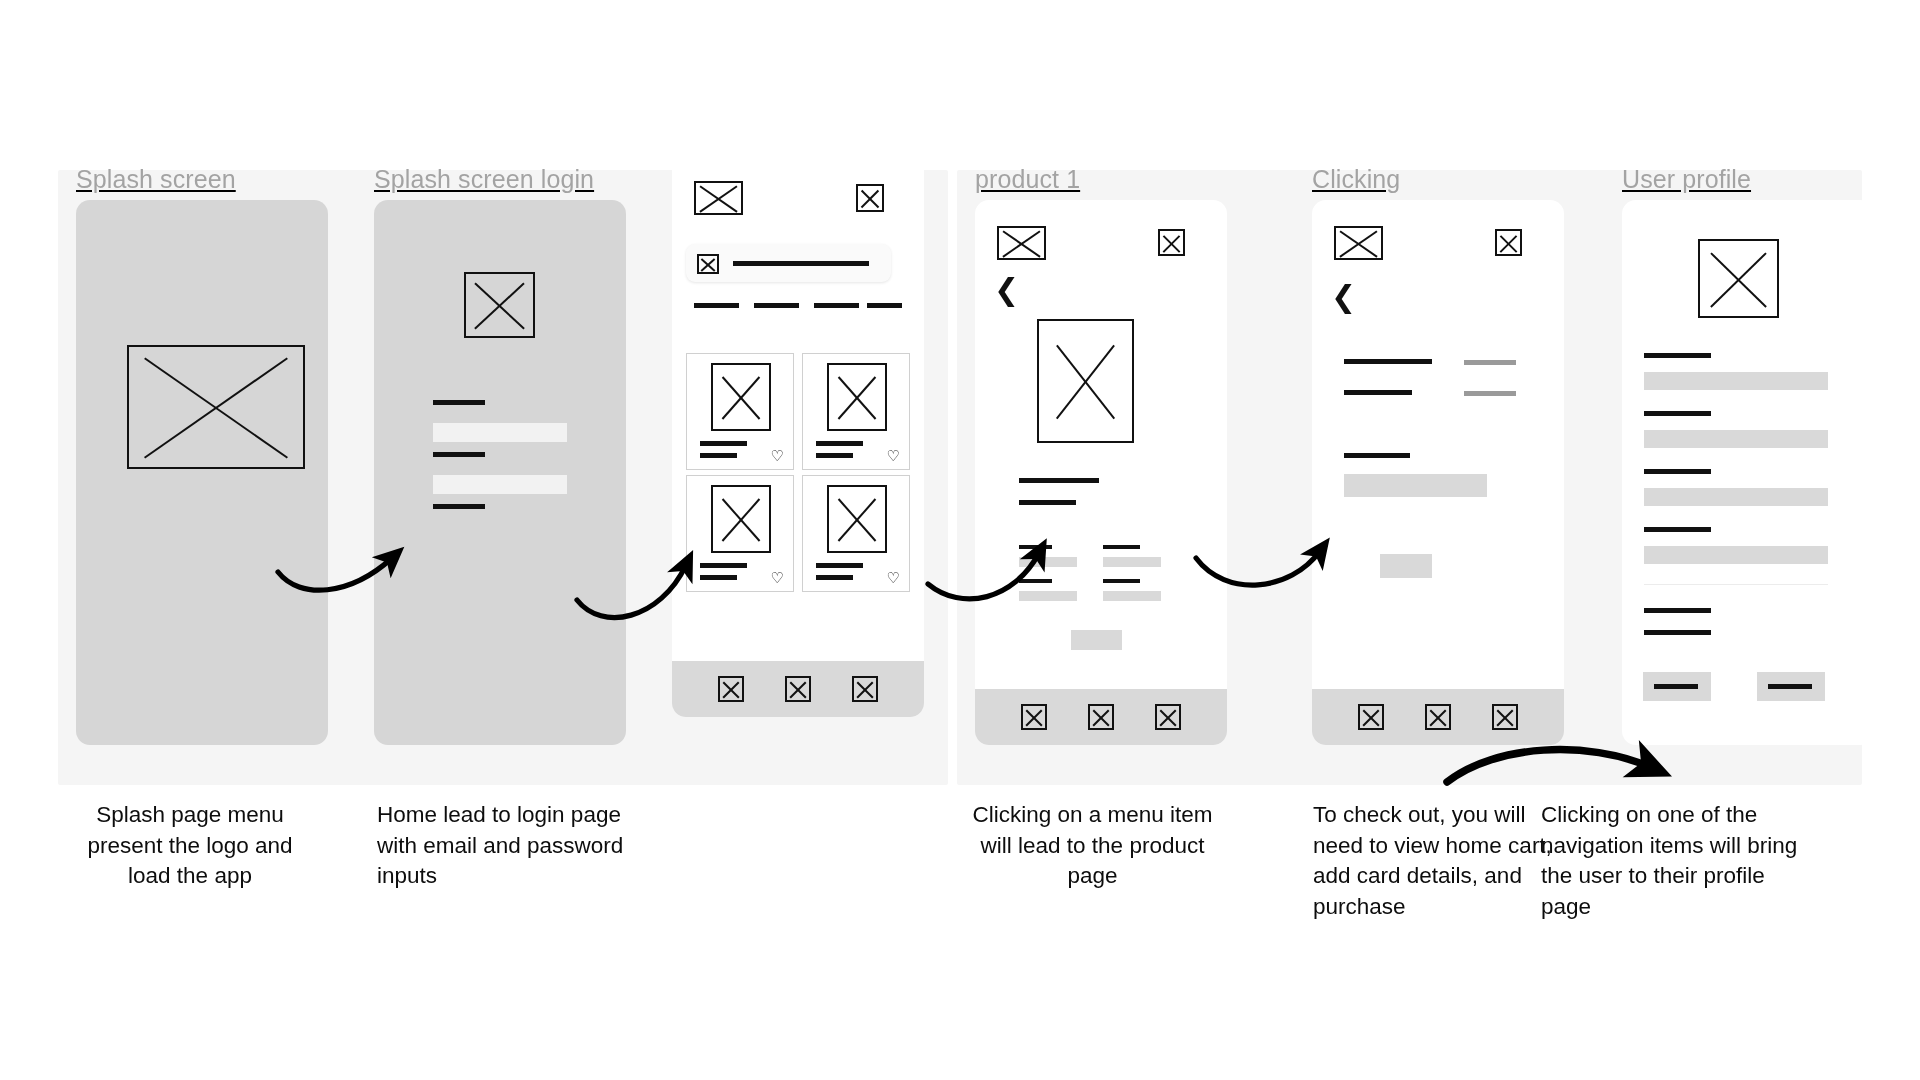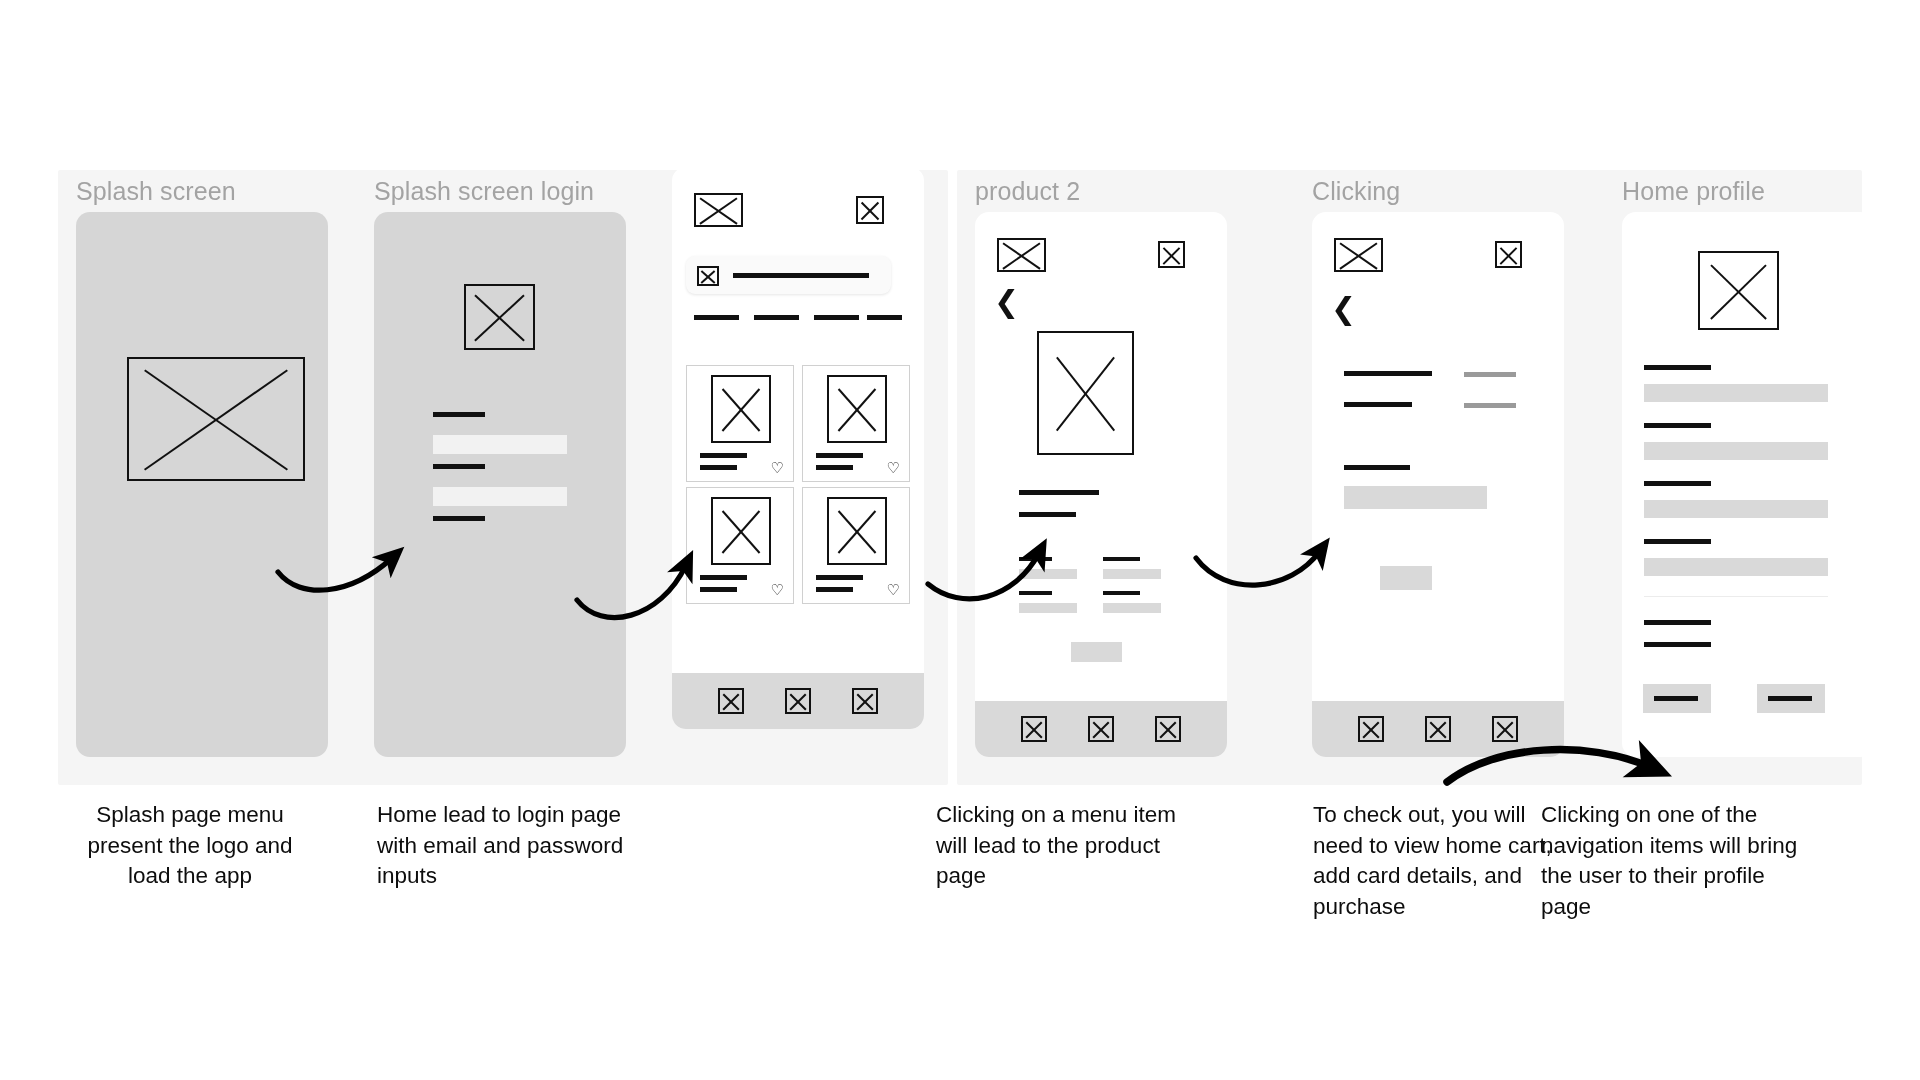--- a/index.html
+++ b/index.html
@@ -15,21 +15,21 @@
   .group {
     position: absolute;
     top: 170px;
     background: #f5f5f5;
     border-radius: 2px;
   }
   #group-a { left: 58px;  width: 890px; height: 615px; }
   #group-b { left: 957px; width: 905px; height: 615px; }
 
   
-  .screen-col { position: absolute; top: 170px; width: 270px; }
+  .screen-col { position: absolute; top: 158px; width: 270px; text-decoration: underline; }
   .screen-title {
     font-size: 25px;
     color: #a3a3a3;
     font-weight: 400;
     letter-spacing: .1px;
     padding-left: 18px;
     height: 42px;
     line-height: 42px;
     white-space: nowrap;
   }
@@ -183,21 +183,21 @@
 
       <div class="navbar">
         <div class="imgbox" style="position:relative; width:26px; height:26px; --a1:45deg; --a2:-45deg;"></div>
         <div class="imgbox" style="position:relative; width:26px; height:26px; --a1:45deg; --a2:-45deg;"></div>
         <div class="imgbox" style="position:relative; width:26px; height:26px; --a1:45deg; --a2:-45deg;"></div>
       </div>
     </div>
   </div>
 
   <div class="screen-col" style="left:957px;">
-    <div class="screen-title">product 2</div>
+    <div class="screen-title">product 1</div>
     <div class="phone white">
 
       <div class="imgbox" style="left:22px; top:26px; width:49px; height:34px; --a1:34.7deg; --a2:-34.7deg;"></div>
       <div class="imgbox" style="left:183px; top:29px; width:27px; height:27px; --a1:45deg; --a2:-45deg;"></div>
 
       <div class="chev" style="left:19px; top:75px;">❮</div>
 
       <div class="imgbox" style="left:62px; top:119px; width:97px; height:124px; --a1:51.9deg; --a2:-51.9deg;"></div>
 
       <div class="line" style="left:44px; top:278px; width:80px;"></div>
@@ -245,21 +245,21 @@
 
       <div class="navbar">
         <div class="imgbox" style="position:relative; width:26px; height:26px; --a1:45deg; --a2:-45deg;"></div>
         <div class="imgbox" style="position:relative; width:26px; height:26px; --a1:45deg; --a2:-45deg;"></div>
         <div class="imgbox" style="position:relative; width:26px; height:26px; --a1:45deg; --a2:-45deg;"></div>
       </div>
     </div>
   </div>
 
   <div class="screen-col" style="left:1604px;">
-    <div class="screen-title">Home profile</div>
+    <div class="screen-title">User profile</div>
     <div class="phone white">
 
       <div class="imgbox" style="left:76px; top:39px; width:81px; height:79px; --a1:44.3deg; --a2:-44.3deg;"></div>
 
       <div class="line" style="left:22px; top:153px; width:67px;"></div>
       <div class="bar" style="left:22px; top:172px; width:184px; height:18px;"></div>
 
       <div class="line" style="left:22px; top:211px; width:67px;"></div>
       <div class="bar" style="left:22px; top:230px; width:184px; height:18px;"></div>
 
@@ -299,19 +299,19 @@
     <path d="M1196,558 C1226,598 1290,592 1320,551" fill="none" stroke="#000" stroke-width="5.2" stroke-linecap="round" marker-end="url(#ah)"></path>
 
     <path d="M1447,782 C1496,744 1588,740 1650,767" fill="none" stroke="#000" stroke-width="7.5" stroke-linecap="round" marker-end="url(#ah)"></path>
   </svg>
 
   <div class="caption" style="left:70px; width:240px; text-align:center;">Splash page menu present the logo and load the app</div>
 
   <div class="caption" style="left:377px; width:263px;">Home lead to login page with email and password inputs</div>
 
 
-  <div class="caption" style="left:936px; width:265px;">Clicking on a menu item will lead to the product page</div>
+  <div class="caption" style="left:960px; width:265px;text-align:center;">Clicking on a menu item will lead to the product page</div>
 
   <div class="caption" style="left:1313px; width:255px;">To check out, you will need to view home cart, add card details, and purchase</div>
 
   <div class="caption" style="left:1541px; width:268px;">Clicking on one of the navigation items will bring the user to their profile page</div>
 
 </div>
 
 </body></html>

